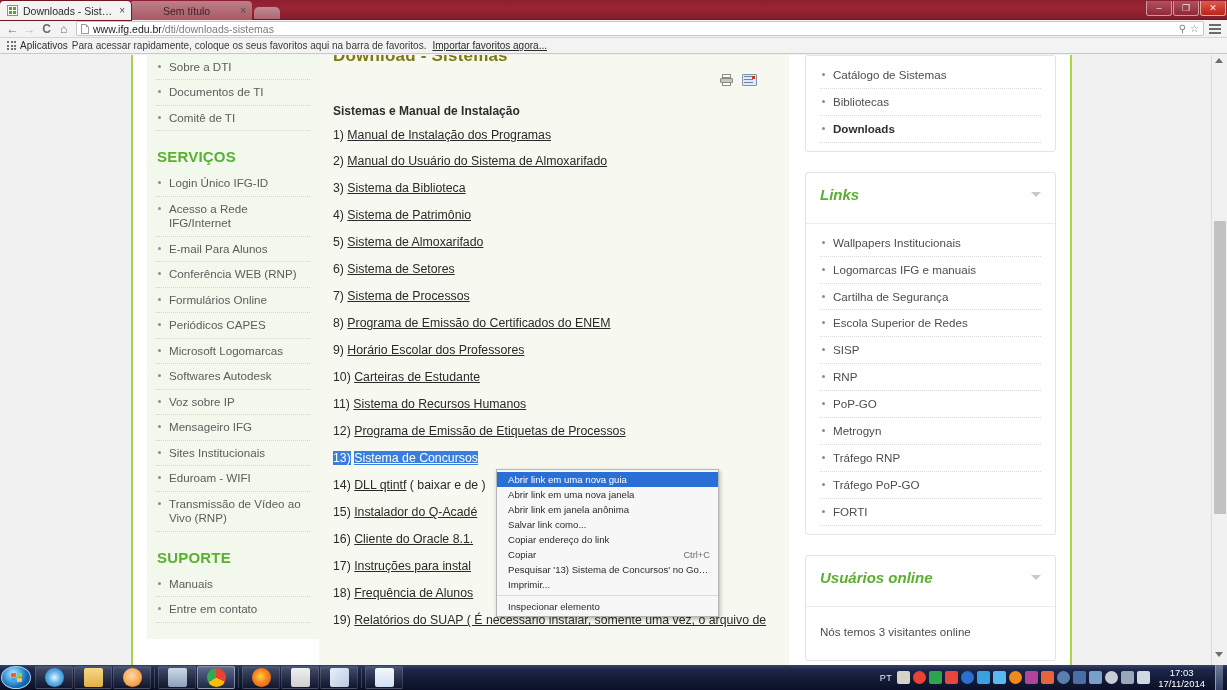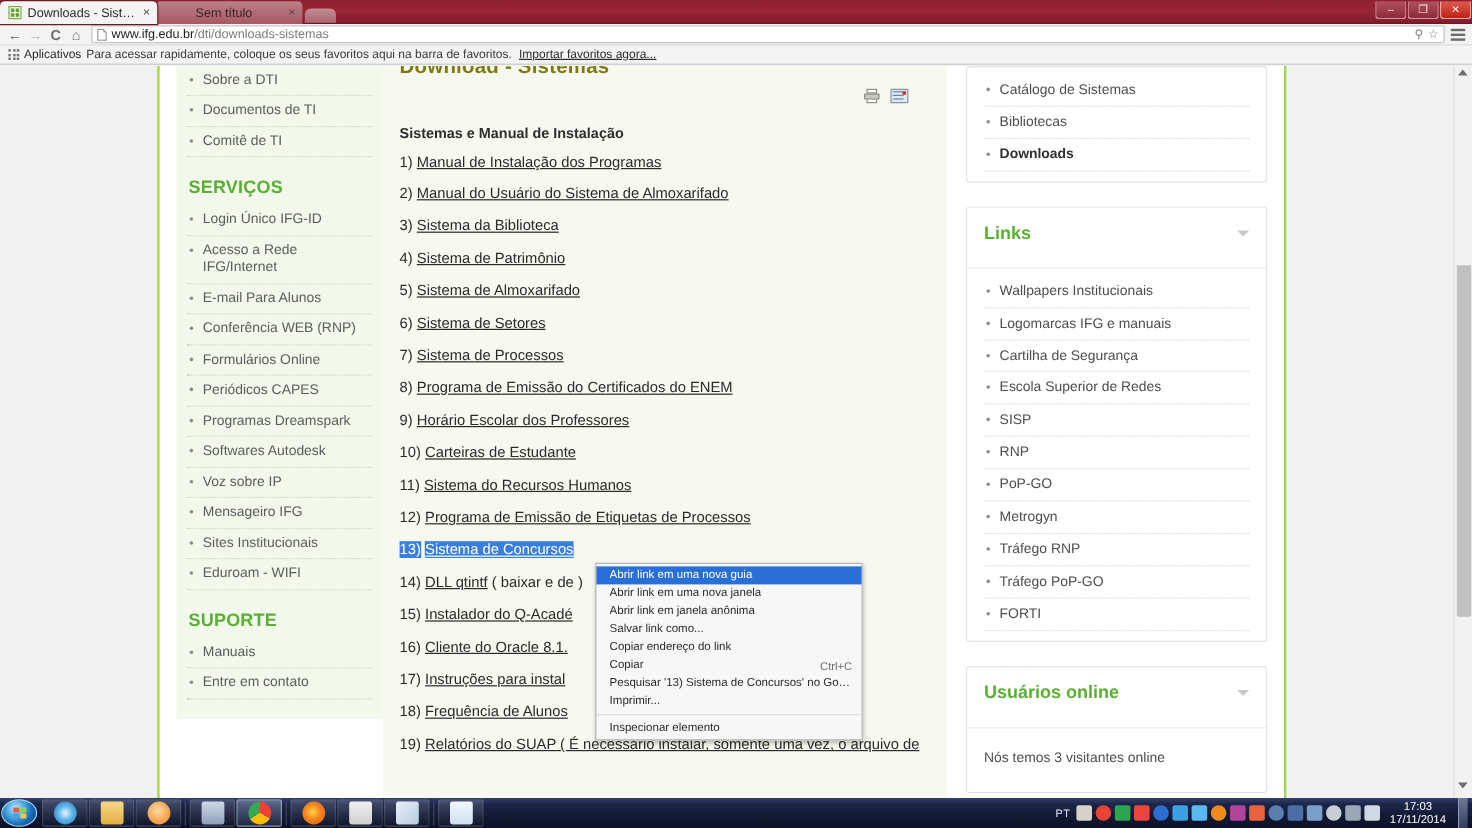--- a/index.html
+++ b/index.html
@@ -134,21 +134,21 @@
   .dl-item { font-size: 12.3px; color: #2a2a2a; padding: 5.5px 0; line-height: 1.3; }
   .dl-item a { color: #2a2a2a; text-decoration: underline; }
   .dl-item.sel .lnk { background: #3a7fe0; color: #fff; text-decoration: underline; }
   .dl-item.sel .num { background: #3a7fe0; color: #fff; }
 
   
   .right-col { flex: 1 1 auto; padding: 0 14px 0 16px; }
   .panel { background: #fff; border: 1px solid #e3e3e3; border-radius: 3px; margin-bottom: 20px; }
   .panel-head {
     display: flex; align-items: center; justify-content: space-between;
-    padding: 13px 14px 20px 14px; border-bottom: 1px solid #ececec;
+    padding: 13px 14px 20px 14px; border-bottom: 1px solid #ececec; font-style: italic;
   }
   .panel-head h3 { font-size: 15px; color: #5ab031; font-weight: bold; }
   .caret { width:0;height:0;border-left:5px solid transparent;border-right:5px solid transparent;border-top:5px solid #c9c9c9;}
   .panel-body { padding: 6px 14px 8px 14px; }
   .panel-list { list-style: none; }
   .panel-list li {
     font-size: 11.6px; color: #4d4d4d; padding: 6px 0 6px 13px;
     border-bottom: 1px dotted #d8d8d8; position: relative; line-height: 1.2;
   }
   .panel-list li::before {
@@ -296,26 +296,27 @@
               </ul>
             <div id="left-sections">
                 <div class="sec-title">SERVIÇOS</div>
                 <ul class="nav-list">
                   <li>Login Único IFG-ID</li>
                   <li>Acesso a Rede IFG/Internet</li>
                   <li>E-mail Para Alunos</li>
                   <li>Conferência WEB (RNP)</li>
                   <li>Formulários Online</li>
                   <li>Periódicos CAPES</li>
-                  <li>Programas Dreamspark</li>
+                  <li>Microsoft Logomarcas</li>
                   <li>Softwares Autodesk</li>
                   <li>Voz sobre IP</li>
                   <li>Mensageiro IFG</li>
                   <li>Sites Institucionais</li>
                   <li>Eduroam - WIFI</li>
+                  <li>Transmissão de Vídeo ao Vivo (RNP)</li>
                 </ul>
                 <div class="sec-title">SUPORTE</div>
                 <ul class="nav-list">
                   <li>Manuais</li>
                   <li>Entre em contato</li>
                 </ul>
               </div>
           </div>
         </div>
 

